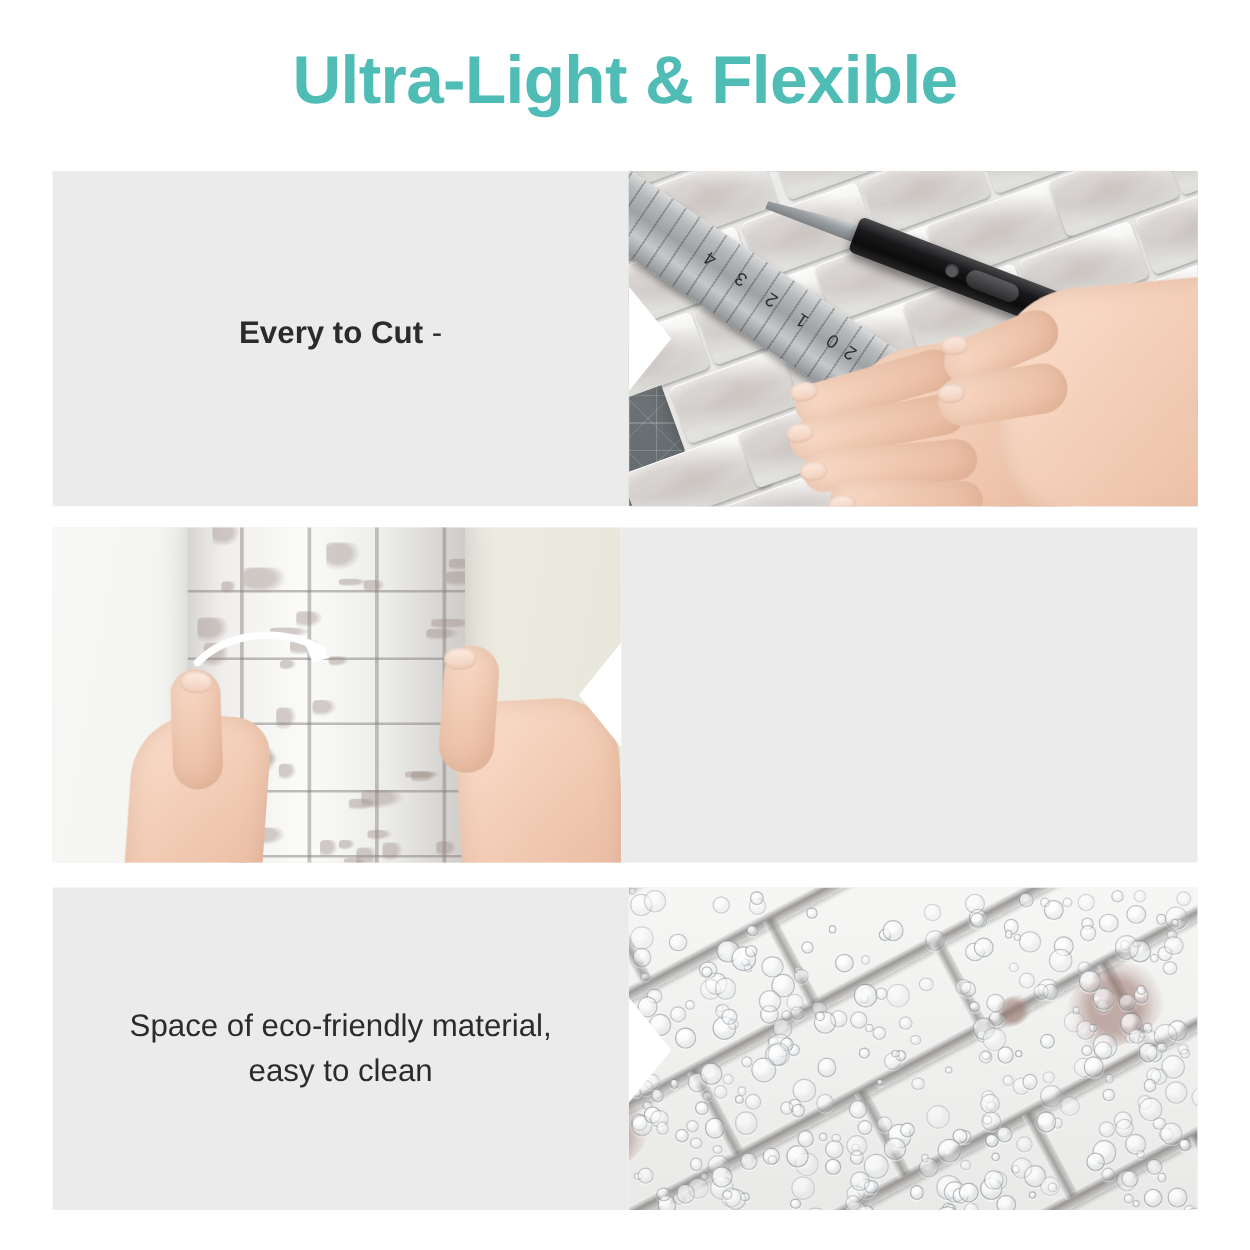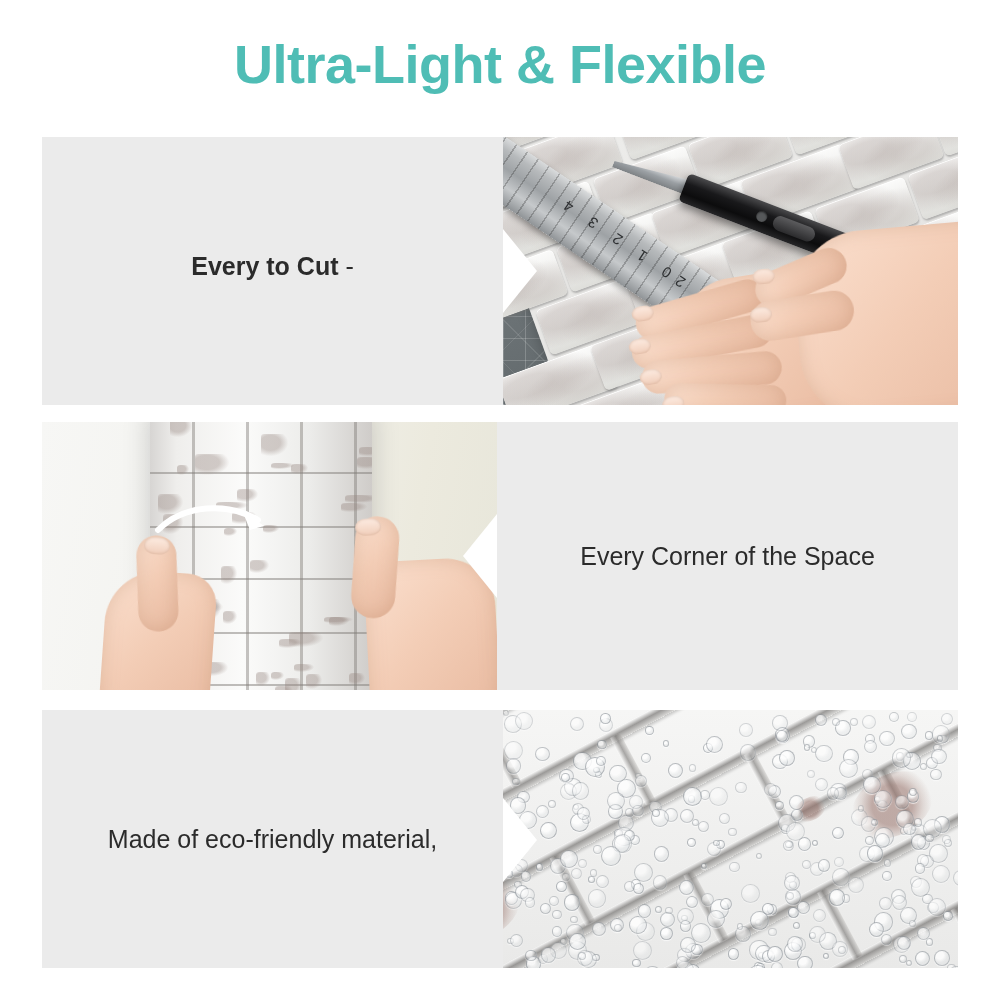--- a/index.html
+++ b/index.html
@@ -384,28 +384,28 @@
         </div>
       </div>
       <div class="notch" style="right:0;top:92px;">
         <svg viewBox="0 0 34 84" preserveAspectRatio="none" aria-hidden="true">
           <polygon points="34,0 0,42 34,84" fill="#FFFFFF"></polygon>
         </svg>
       </div>
     </div>
 
     <div class="cell cell-text">
-      <div class="t-line t-sub">Every Corner of the Space</div>
     </div>
   </div>
 
   <div class="row" id="row3">
 
     <div class="cell cell-text">
-      <div class="t-line t-sub">Made of eco-friendly material,</div>
+      <div class="t-line t-sub">Space of eco-friendly material,</div>
+      <div class="t-line t-sub2">easy to clean</div>
     </div>
 
     <div class="cell cell-img">
       <div class="ph">
         <div class="brick3">
           <div class="lines" id="bl3">
               <div class="ln" style="top:0px;"></div>
               <div class="ln" style="top:78px;"></div>
               <div class="ln" style="top:156px;"></div>
               <div class="ln" style="top:234px;"></div>

